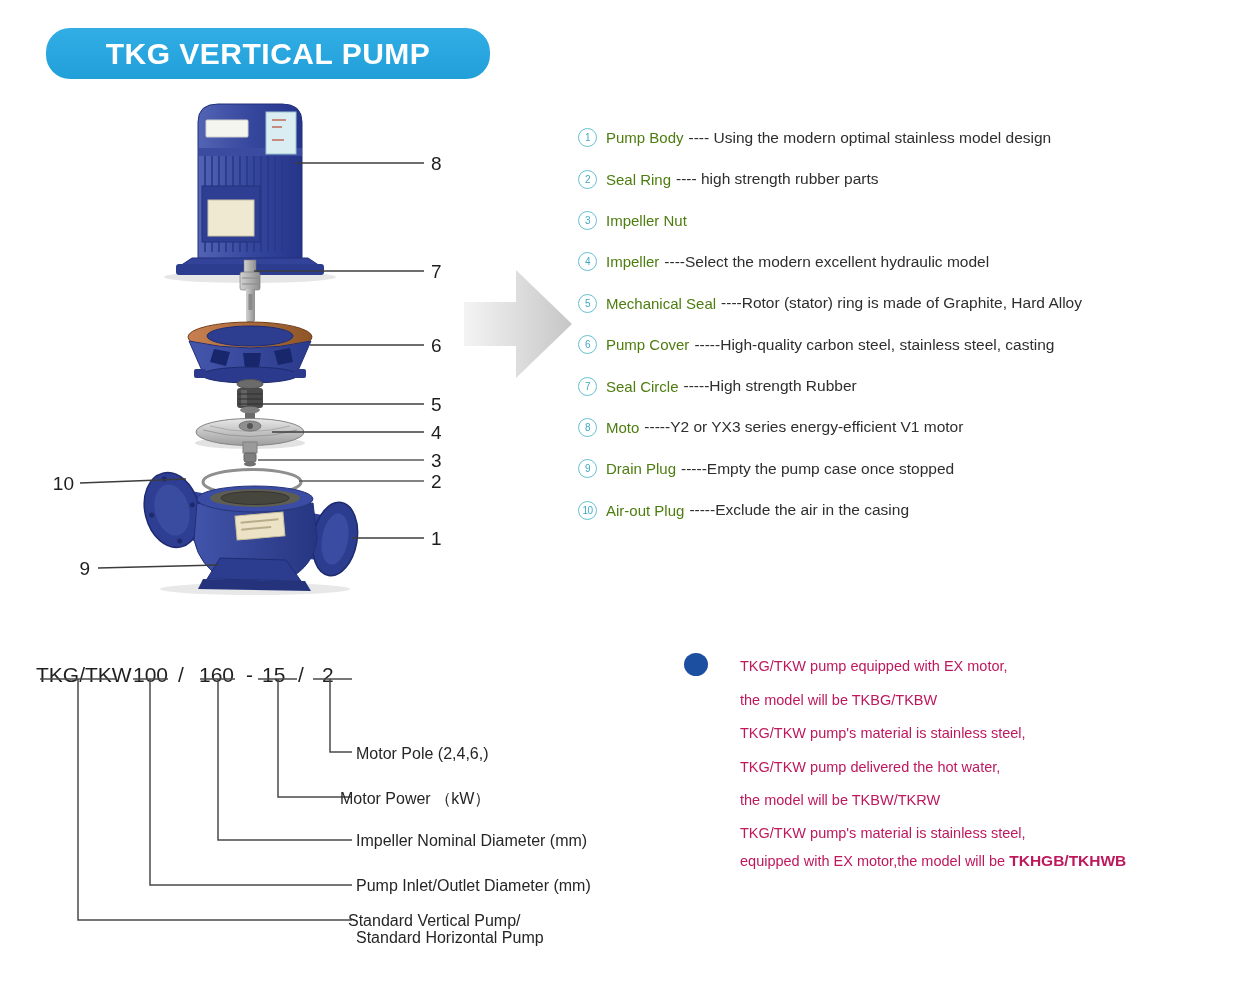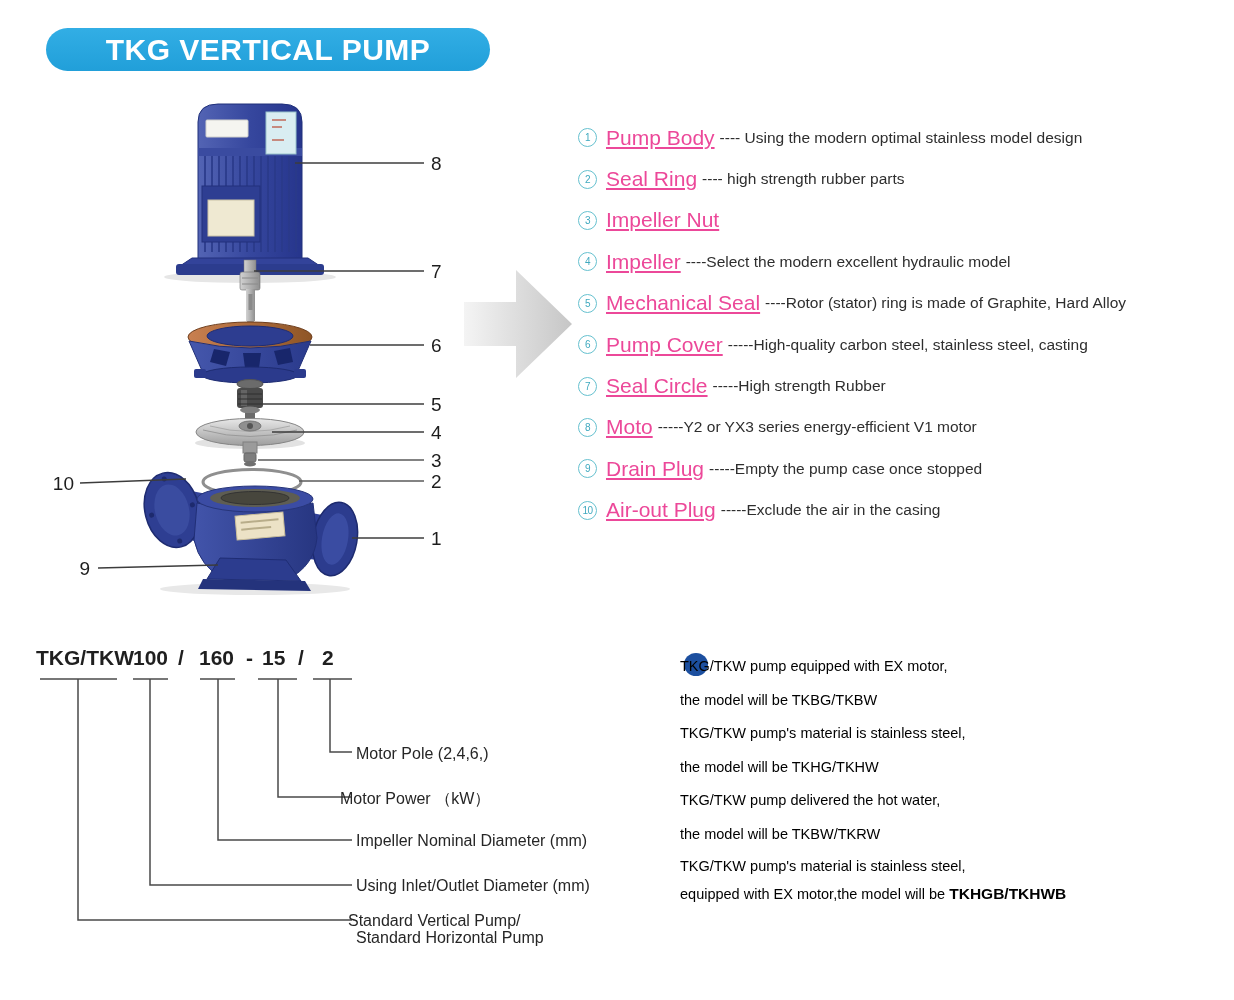--- a/index.html
+++ b/index.html
@@ -1,46 +1,46 @@
 <!DOCTYPE html>
 <html><head>
 <meta charset="utf-8">
 <style>
   html,body{margin:0;padding:0;background:#ffffff;}
   .page{position:relative;width:1234px;height:1000px;background:#fff;overflow:hidden;
         font-family:"Liberation Sans",sans-serif;}
 
   
-  .banner{position:absolute;left:46px;top:28px;width:444px;height:43px;border-radius:24px;
+  .banner{position:absolute;left:46px;top:28px;width:444px;height:51px;border-radius:24px;
           background:linear-gradient(180deg,#32aee5 0%,#219fd9 100%);
           display:flex;align-items:center;justify-content:center;}
   .banner span{color:#fff;font-weight:bold;font-size:30px;letter-spacing:.5px;}
 
   
   .pump-svg{position:absolute;left:0;top:90px;}
   .arrow-svg{position:absolute;left:460px;top:262px;}
 
   
   .parts{position:absolute;left:578px;top:117px;width:656px;}
   .part-row{height:41.4px;display:flex;align-items:center;white-space:nowrap;}
   .pnum{width:17px;height:17px;flex:none;border:1.3px solid #66c1cf;border-radius:50%;
         color:#3fa9bf;font-size:10px;line-height:17px;text-align:center;margin-right:9px;
         letter-spacing:-.5px;}
-  .pname{color:#ec4899;font-size:21px;margin-right:5px;white-space:pre;text-decoration:underline;}
+  .pname{color:#4d7c0f;font-size:15px;margin-right:5px;white-space:pre;}
   .pdesc{color:#2e2e2e;font-size:15.5px;white-space:pre;}
 
   
-  .seg{position:absolute;top:646px;font-weight:700;font-size:21px;color:#1f1f1f;white-space:pre;}
+  .seg{position:absolute;top:663px;font-weight:400;font-size:21px;color:#1f1f1f;white-space:pre;}
   .model-lines{position:absolute;left:30px;top:672px;}
   .mlabel{position:absolute;font-size:16px;color:#262626;white-space:nowrap;}
 
   
   .bullet{position:absolute;left:684px;top:653px;width:24px;height:23px;border-radius:50%;
           background:#1c4f9f;}
-  .notes{position:absolute;left:680px;top:650px;width:460px;font-size:14.5px;color:#000000;}
+  .notes{position:absolute;left:740px;top:650px;width:460px;font-size:14.5px;color:#be185d;}
   .note-line{line-height:33.5px;white-space:nowrap;}
   .note-line .bold{font-weight:bold;font-size:15.5px;}
 </style>
 </head>
 <body>
 
 <div class="page">
 
   <div class="banner">
     <span>TKG VERTICAL PUMP</span>
@@ -272,29 +272,28 @@
       <path d="M120,7 V213 H322"></path>
       <path d="M188,7 V168 H322"></path>
       <path d="M248,7 V125 H322"></path>
       <path d="M300,7 V80 H322"></path>
     </g>
   </svg>
 
   <div class="mlabel" style="left:356px;top:745px">Motor Pole (2,4,6,)</div>
   <div class="mlabel" style="left:340px;top:789px">Motor Power （kW）</div>
   <div class="mlabel" style="left:356px;top:832px">Impeller Nominal Diameter (mm)</div>
-  <div class="mlabel" style="left:356px;top:877px">Using Inlet/Outlet Diameter (mm)</div>
+  <div class="mlabel" style="left:356px;top:877px">Pump Inlet/Outlet Diameter (mm)</div>
   <div class="mlabel" style="left:348px;top:912px">Standard Vertical Pump/</div>
   <div class="mlabel" style="left:356px;top:929px">Standard Horizontal Pump</div>
 
   <span class="bullet"></span>
   <div class="notes">
     <div class="note-line">TKG/TKW pump equipped with EX motor,</div>
     <div class="note-line">the model will be TKBG/TKBW</div>
     <div class="note-line">TKG/TKW pump's material is stainless steel,</div>
-    <div class="note-line">the model will be TKHG/TKHW</div>
     <div class="note-line">TKG/TKW pump delivered the hot water,</div>
     <div class="note-line">the model will be TKBW/TKRW</div>
     <div class="note-line" style="line-height:31px">TKG/TKW pump's material is stainless steel,</div>
     <div class="note-line" style="line-height:23px"><span>equipped with EX motor,the model will be </span><span class="bold">TKHGB/TKHWB</span></div>
   </div>
 
 </div>
 
 </body></html>

